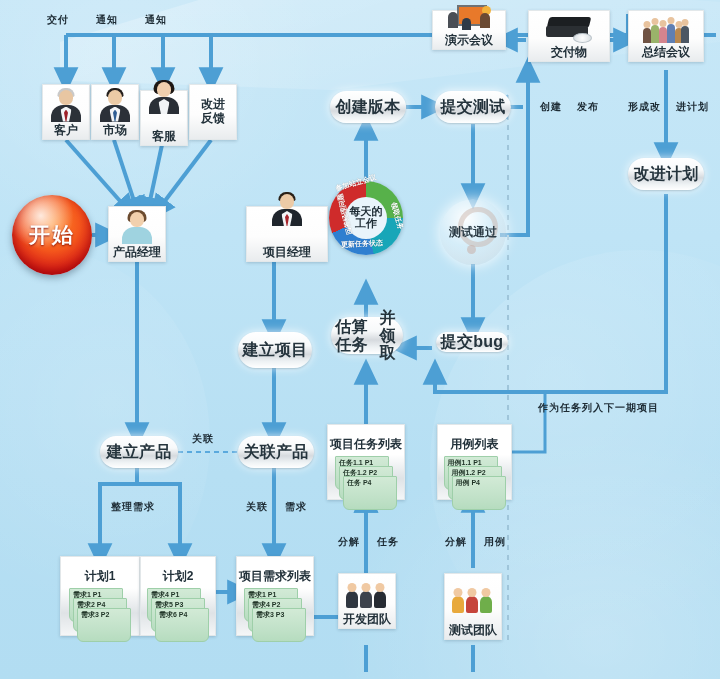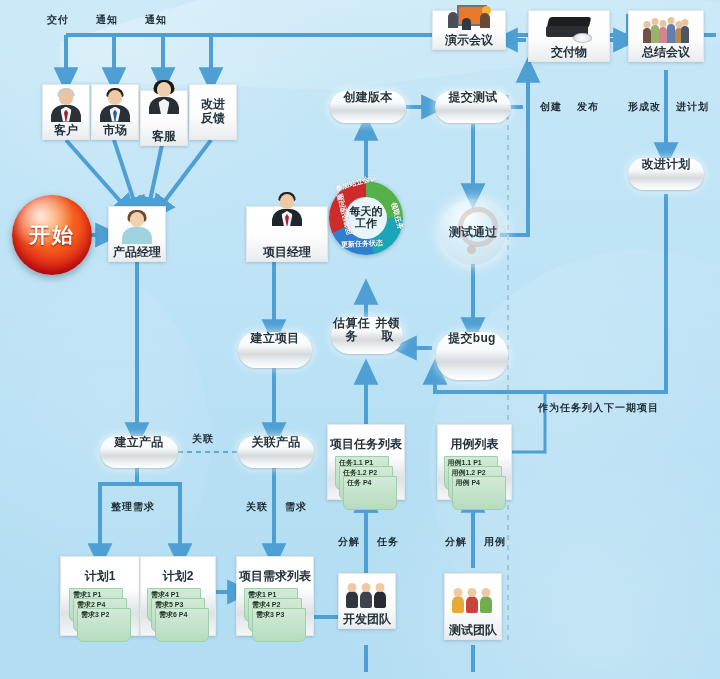--- a/index.html
+++ b/index.html
@@ -33,22 +33,22 @@
   #edges{position:absolute;left:0;top:0;width:720px;height:679px;}
 
   
   .node{position:absolute;box-sizing:border-box;}
 
   
   .pill{
     border-radius:22px;
     background:linear-gradient(180deg,#ffffff 0%,#f7f9fa 38%,#d6dade 62%,#eef2f4 82%,#ffffff 100%);
     box-shadow:0 1px 2px rgba(40,70,90,0.25), 0 0 10px rgba(255,255,255,0.85);
-    display:flex;align-items:flex-start;justify-content:center;text-align:center;
-    color:#25343d;font-size:12px;font-weight:bold;line-height:1.12;
+    display:flex;align-items:center;justify-content:center;text-align:center;
+    color:#25343d;font-size:16px;font-weight:bold;line-height:1.12;
     letter-spacing:0.3px;
   }
 
   
   .card{
     background:linear-gradient(180deg,#ffffff 0%,#fdfdfd 55%,#e9ecee 100%);
     border:1px solid #e3e8ea;
     box-shadow:0 1px 3px rgba(30,60,80,0.22);
     display:flex;flex-direction:column;align-items:center;justify-content:flex-end;
     padding-bottom:3px;
@@ -421,21 +421,21 @@
 
   <div class="node pill" id="node-create-project" style="left:238px;top:332px;width:74px;height:36px;">
     <span>建立项目</span>
   </div>
 
   <div class="node pill" id="node-estimate-task" style="left:331px;top:317px;width:72px;height:37px;flex-direction:row;">
     <span>估算任务</span>
     <span>并领取</span>
   </div>
 
-  <div class="node pill" id="node-submit-bug" style="left:436px;top:332px;width:72px;height:48px;">
+  <div class="node pill" id="node-submit-bug" style="left:436px;top:332px;width:72px;height:20px;">
     <span>提交bug</span>
   </div>
 
   <div class="elabel" style="left:538px;top:401px;">作为任务列入下一期项目</div>
 
   <div class="node pill" id="node-create-product" style="left:100px;top:436px;width:78px;height:32px;">
     <span>建立产品</span>
   </div>
   <div class="node pill" id="node-link-product" style="left:238px;top:436px;width:76px;height:32px;">
     <span>关联产品</span>

